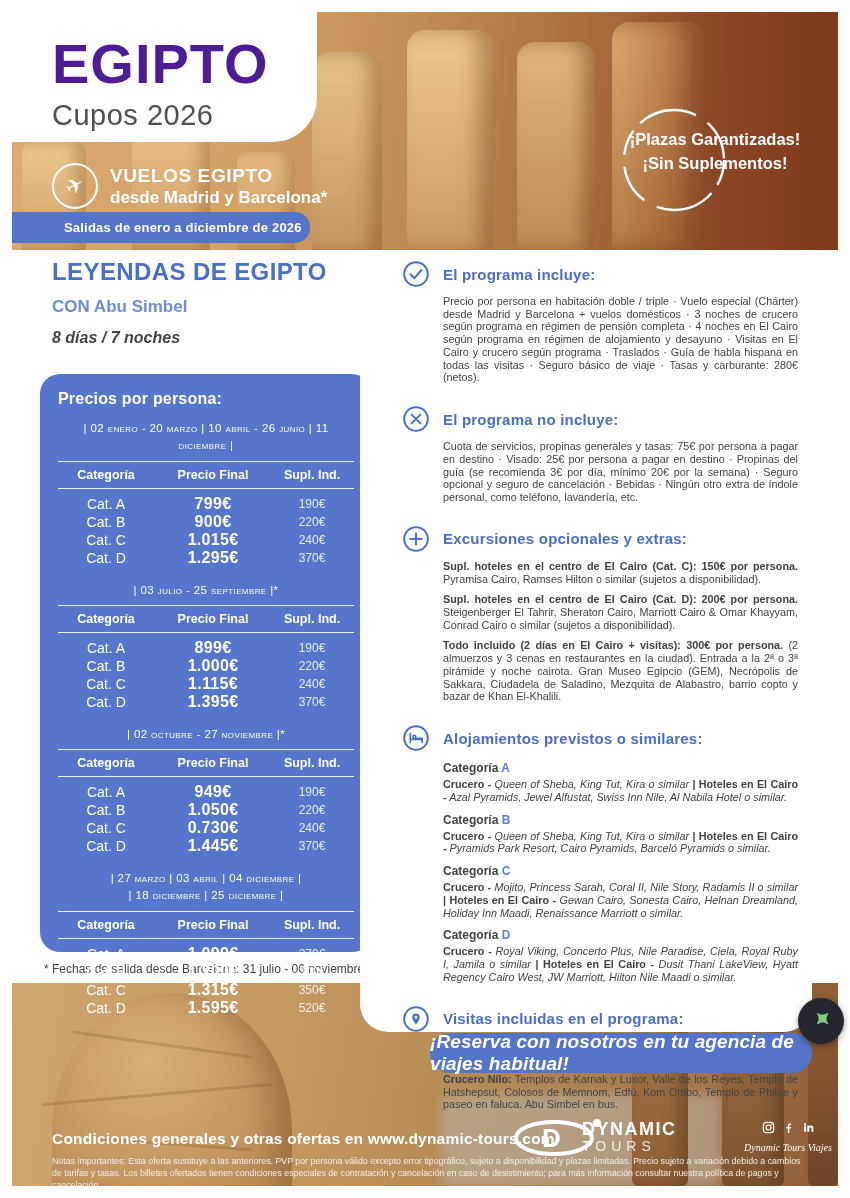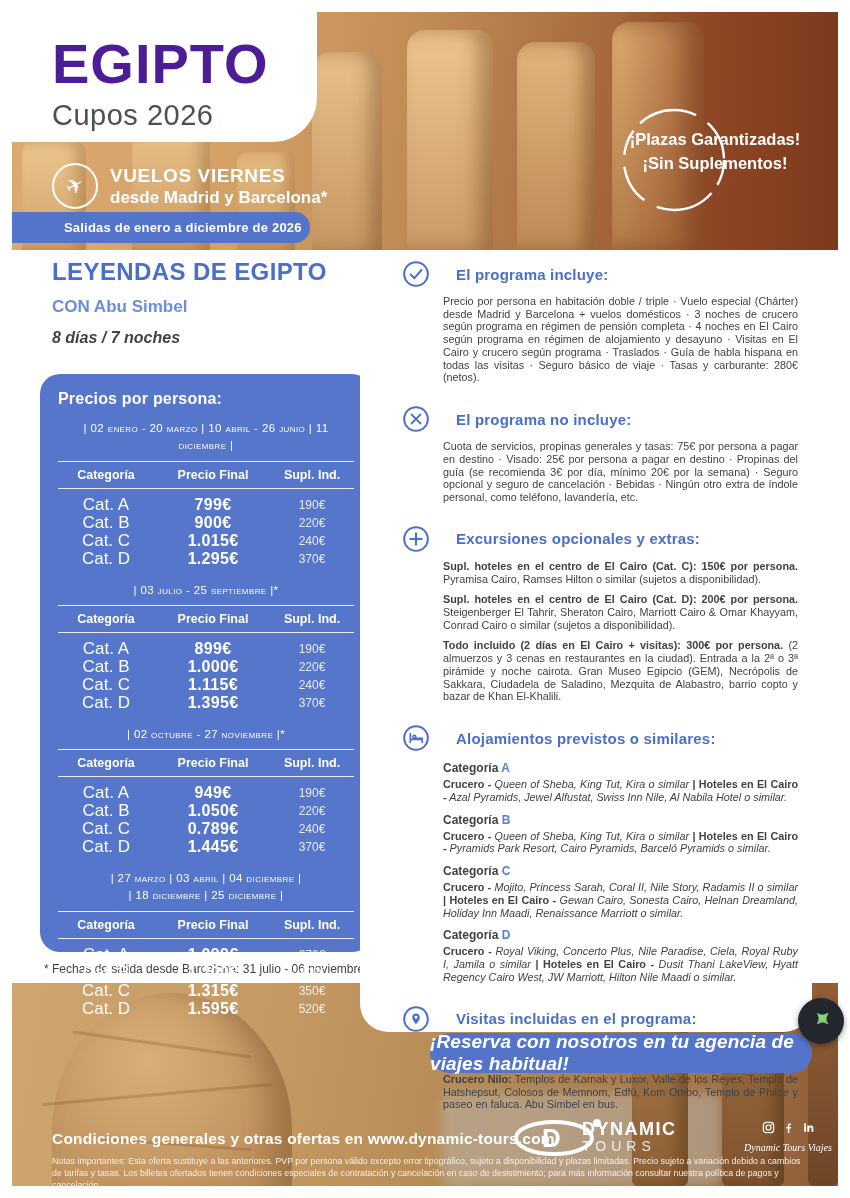--- a/index.html
+++ b/index.html
@@ -58,31 +58,31 @@
     position:absolute;left:40px;top:374px;width:332px;height:578px;background:#5676cb;
     border-radius:20px;padding:16px 18px;box-sizing:border-box;color:#fff;z-index:2;
   }
   .pheading{font-size:16px;font-weight:800;margin-bottom:12px;letter-spacing:.2px;}
   .ptable{margin-bottom:15px;}
   .pdates{font-size:11.5px;font-weight:400;font-variant:small-caps;text-align:center;letter-spacing:.4px;line-height:1.5;}
   .phr{border-top:1.4px solid rgba(255,255,255,.9);margin:6px 0;}
   .pcols,.prow{display:grid;grid-template-columns:96px 118px 80px;align-items:center;text-align:center;}
   .pcols span{font-size:12.5px;font-weight:700;}
   .prow{height:18px;}
-  .cat{font-size:17px;}
+  .cat{font-size:14px;}
   .price{font-size:16px;font-weight:800;letter-spacing:.3px;}
   .supl{font-size:12px;opacity:.85;}
   .footnote{position:absolute;left:44px;top:962px;font-size:12px;color:#3f4347;}
   
   .right-card{
     position:absolute;left:360px;top:250px;width:452px;height:782px;background:#fff;
     border-radius:0 0 28px 28px;z-index:2;box-sizing:border-box;padding:10px 14px 0 42px;
   }
   .sec{margin-bottom:21px;}
-  .sec-head{display:flex;align-items:center;gap:26px;margin-bottom:7px;}
+  .sec-head{display:flex;align-items:center;gap:13px;margin-bottom:7px;}
   .sec-icon{width:28px;height:28px;flex:0 0 28px;}
   .sec-head h3{margin:0;color:#4a6fc9;font-size:15px;font-weight:800;letter-spacing:.2px;}
   .sec-content{margin-left:41px;}
   .sec-body{
     margin:0 0 8px 0;font-size:10.8px;line-height:1.18;text-align:justify;color:#3f4347;
   }
   .sec-body b{font-weight:700;}
   .sec-body i{font-style:italic;}
   .cat-title{margin:9px 0 3px 0;font-size:12px;font-weight:800;color:#3f4347;}
   .cat-letter{color:#5b7fd0;}
@@ -142,21 +142,21 @@
 <div class="title-card">
   <div class="main-title">EGIPTO</div>
   <div class="sub-title">Cupos 2026</div>
 </div>
 
 <div class="flights">
   <div class="plane-circle">
       <span>✈</span>
     </div>
   <div>
-    <div class="fl1">VUELOS VIERNES</div>
+    <div class="fl1">VUELOS EGIPTO</div>
     <div class="fl2">desde Madrid y Barcelona*</div>
   </div>
 </div>
 
 <div class="departures">
   <span>Salidas de enero a diciembre de 2026</span>
 </div>
 
 <div class="badge">
   <svg width="108" height="108" viewBox="0 0 108 108">
@@ -259,21 +259,21 @@
         <span class="price">949€</span>
         <span class="supl">190€</span>
       </div>
     <div class="prow">
         <span class="cat">Cat. B</span>
         <span class="price">1.050€</span>
         <span class="supl">220€</span>
       </div>
     <div class="prow">
         <span class="cat">Cat. C</span>
-        <span class="price">0.789€</span>
+        <span class="price">0.730€</span>
         <span class="supl">240€</span>
       </div>
     <div class="prow">
         <span class="cat">Cat. D</span>
         <span class="price">1.445€</span>
         <span class="supl">370€</span>
       </div>
   </div>
 
   <div class="ptable">

